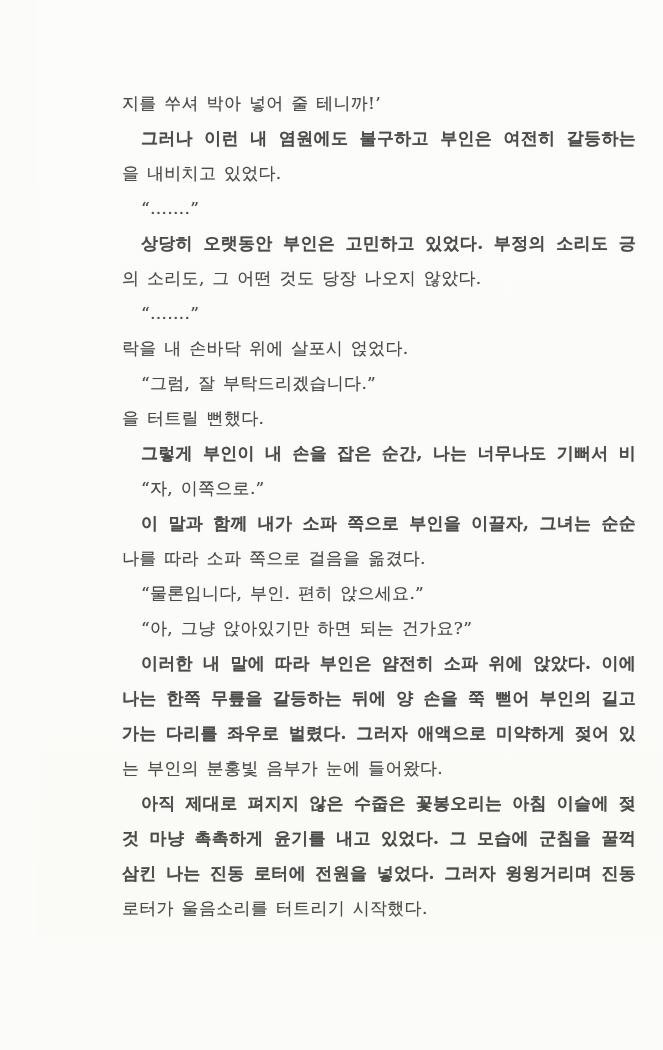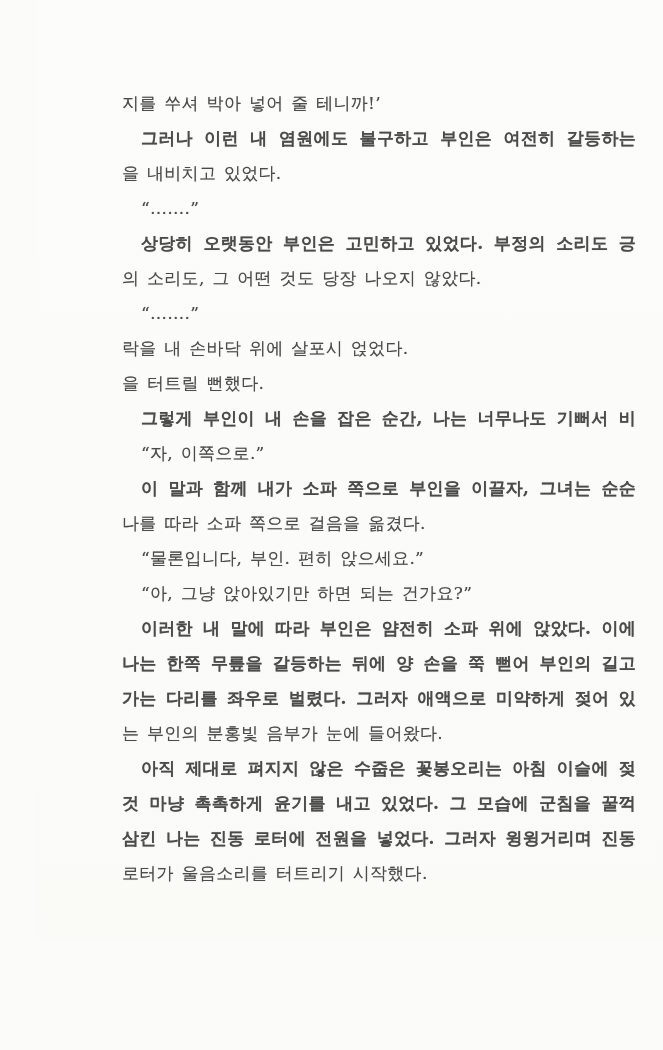--- a/index.html
+++ b/index.html
@@ -71,20 +71,21 @@
 <div class="page">
   <div class="text-block">
     <div class="line">지를 쑤셔 박아 넣어 줄 테니까!’</div>
     <div class="line ind just">그러나 이런 내 염원에도 불구하고 부인은 여전히 갈등하는 빛</div>
     <div class="line">을 내비치고 있었다.</div>
     <div class="line ind">“…….”</div>
     <div class="line ind just">상당히 오랫동안 부인은 고민하고 있었다. 부정의 소리도 긍정</div>
     <div class="line">의 소리도, 그 어떤 것도 당장 나오지 않았다.</div>
     <div class="line ind">“…….”</div>
     <div class="line">락을 내 손바닥 위에 살포시 얹었다.</div>
+    <div class="line ind">“그럼, 잘 부탁드리겠습니다.”</div>
     <div class="line">을 터트릴 뻔했다.</div>
     <div class="line ind just">그렇게 부인이 내 손을 잡은 순간, 나는 너무나도 기뻐서 비명</div>
     <div class="line ind">“자, 이쪽으로.”</div>
     <div class="line ind just">이 말과 함께 내가 소파 쪽으로 부인을 이끌자, 그녀는 순순히</div>
     <div class="line">나를 따라 소파 쪽으로 걸음을 옮겼다.</div>
     <div class="line ind">“물론입니다, 부인. 편히 앉으세요.”</div>
     <div class="line ind">“아, 그냥 앉아있기만 하면 되는 건가요?”</div>
     <div class="line ind just">이러한 내 말에 따라 부인은 얌전히 소파 위에 앉았다. 이에</div>
     <div class="line just">나는 한쪽 무릎을 갈등하는 뒤에 양 손을 쭉 뻗어 부인의 길고</div>
     <div class="line just">가는 다리를 좌우로 벌렸다. 그러자 애액으로 미약하게 젖어 있</div>

